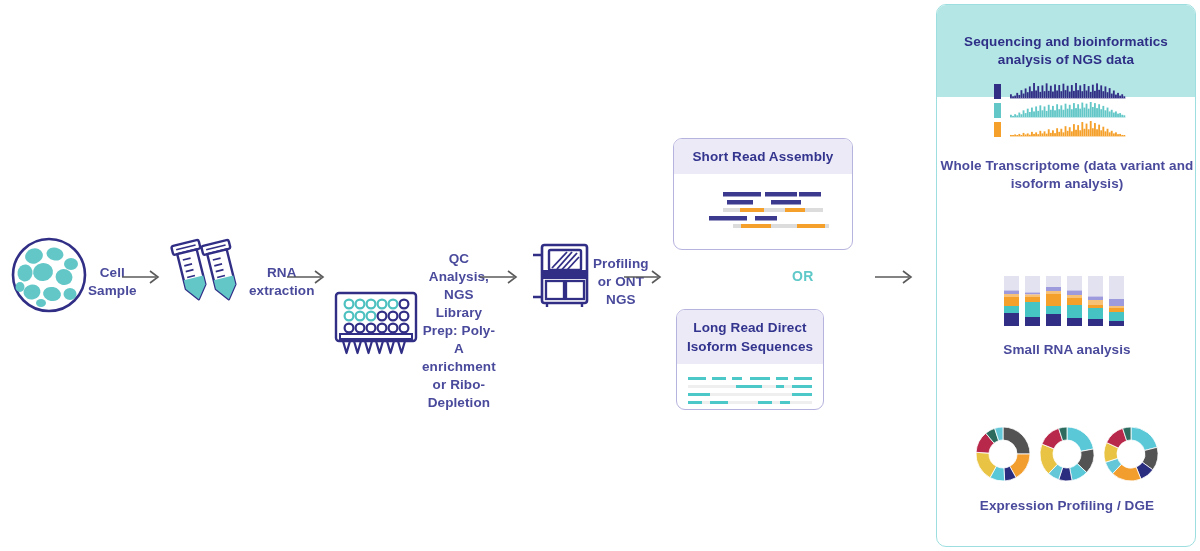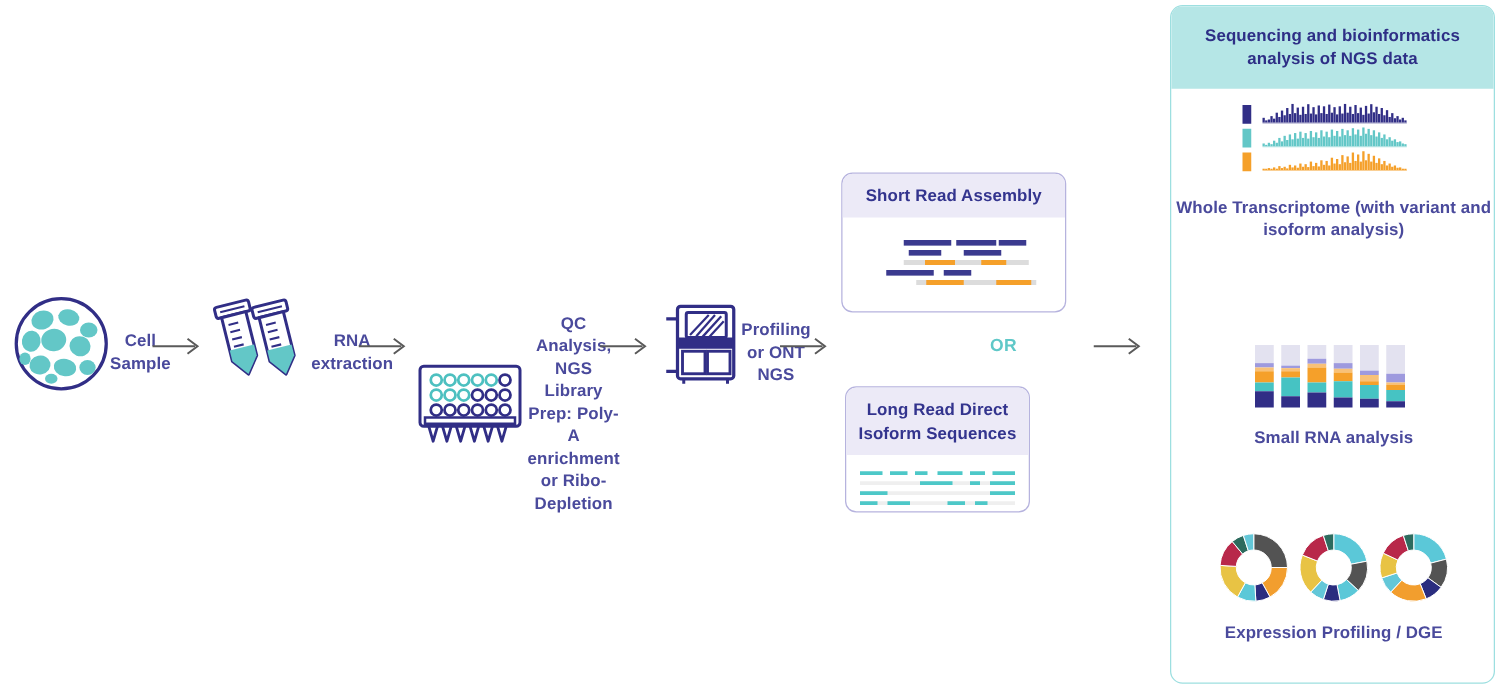--- a/index.html
+++ b/index.html
@@ -40,21 +40,21 @@
   }
 
   
   .panel{
     position:absolute;left:936px;top:4px;width:260px;height:543px;
     border:1.5px solid #9ddfe0;border-radius:10px;background:#fff;
     box-sizing:border-box;overflow:hidden;
   }
   .panel-head{
     background:#b5e6e6;color:#2e2f86;text-align:center;font-weight:700;
-    font-size:13.5px;line-height:18px;padding:15px 14px;letter-spacing:.1px;
+    font-size:13.5px;line-height:18px;padding:28px 14px;letter-spacing:.1px;
   }
   .panel-block{position:absolute;left:0;width:260px;text-align:center;}
   .panel-label{
     color:#4a4a9c;font-size:13.5px;line-height:18px;font-weight:700;
     letter-spacing:.1px;margin-top:12px;
   }
   .viz{display:flex;align-items:center;justify-content:center;}
 </style>
 </head>
 <body>
@@ -448,21 +448,21 @@
             <rect x="118.80000000000001" y="47.827586206896555" width="1.85" height="5.172413793103448" fill="#f5a02a"></rect>
             <rect x="120.9" y="50.41379310344828" width="1.85" height="2.586206896551724" fill="#f5a02a"></rect>
             <rect x="123" y="49.37931034482759" width="1.85" height="3.620689655172414" fill="#f5a02a"></rect>
             <rect x="125.10000000000001" y="51.189655172413794" width="1.85" height="1.810344827586207" fill="#f5a02a"></rect>
             <rect x="127.2" y="50.93103448275862" width="1.85" height="2.0689655172413794" fill="#f5a02a"></rect>
             <rect x="129.3" y="51.96551724137931" width="1.85" height="1.0344827586206897" fill="#f5a02a"></rect>
             <rect x="131.4" y="52" width="1.85" height="1" fill="#f5a02a"></rect>
             <rect x="18" y="53" width="115.5" height="0.8" fill="#f5a02a" opacity="0.5"></rect>
           </svg>
       </div>
-      <div class="panel-label">Whole Transcriptome (with variant and isoform analysis)</div>
+      <div class="panel-label">Whole Transcriptome (data variant and isoform analysis)</div>
     </div>
 
     <div class="panel-block" style="top:418px;">
       <div class="viz">
         <svg id="donuts-svg" width="188" height="62" viewBox="0 0 188 62">
             <path d="M30 4 A27 27 0 0 1 57 31 L44 31 A14 14 0 0 0 30 17 Z" fill="#535353" stroke="#ffffff" stroke-width="0.8"></path>
             <path d="M57 31 A27 27 0 0 1 43.00734920074631 54.66028036118432 L36.744551437424015 43.268293520614094 A14 14 0 0 0 44 31 Z" fill="#f29e2e" stroke="#ffffff" stroke-width="0.8"></path>
             <path d="M43.00734920074631 54.66028036118432 A27 27 0 0 1 31.695344027291455 57.94672166756333 L30.87906727341038 44.972374197995805 A14 14 0 0 0 36.744551437424015 43.268293520614094 Z" fill="#2b2d7f" stroke="#ffffff" stroke-width="0.8"></path>
             <path d="M31.695344027291455 57.94672166756333 A27 27 0 0 1 16.99265079925368 54.66028036118431 L23.255448562575985 43.26829352061409 A14 14 0 0 0 30.87906727341038 44.972374197995805 Z" fill="#5bc8d8" stroke="#ffffff" stroke-width="0.8"></path>
             <path d="M16.99265079925368 54.66028036118431 A27 27 0 0 1 3.053278332436669 29.304655972708527 L16.0276258020042 30.120932726589608 A14 14 0 0 0 23.255448562575985 43.26829352061409 Z" fill="#e8c344" stroke="#ffffff" stroke-width="0.8"></path>

